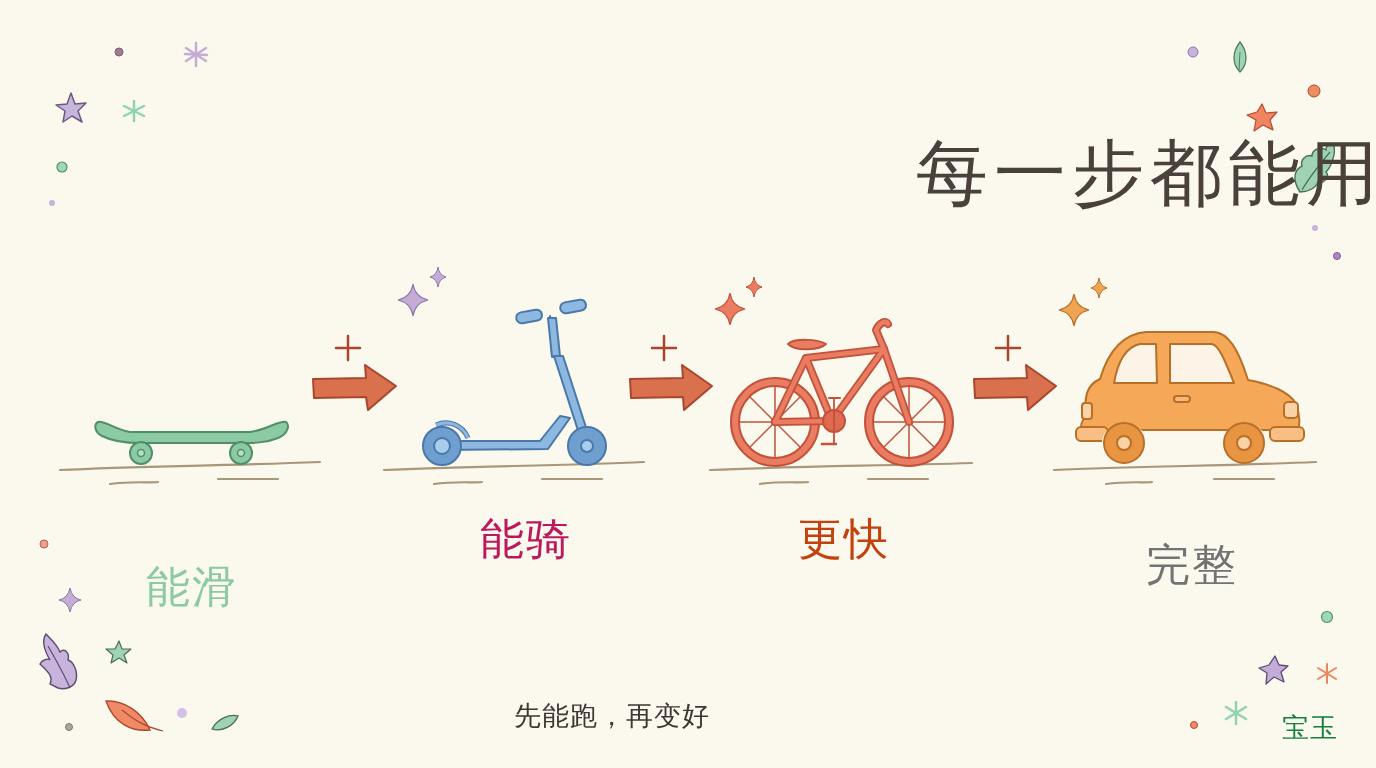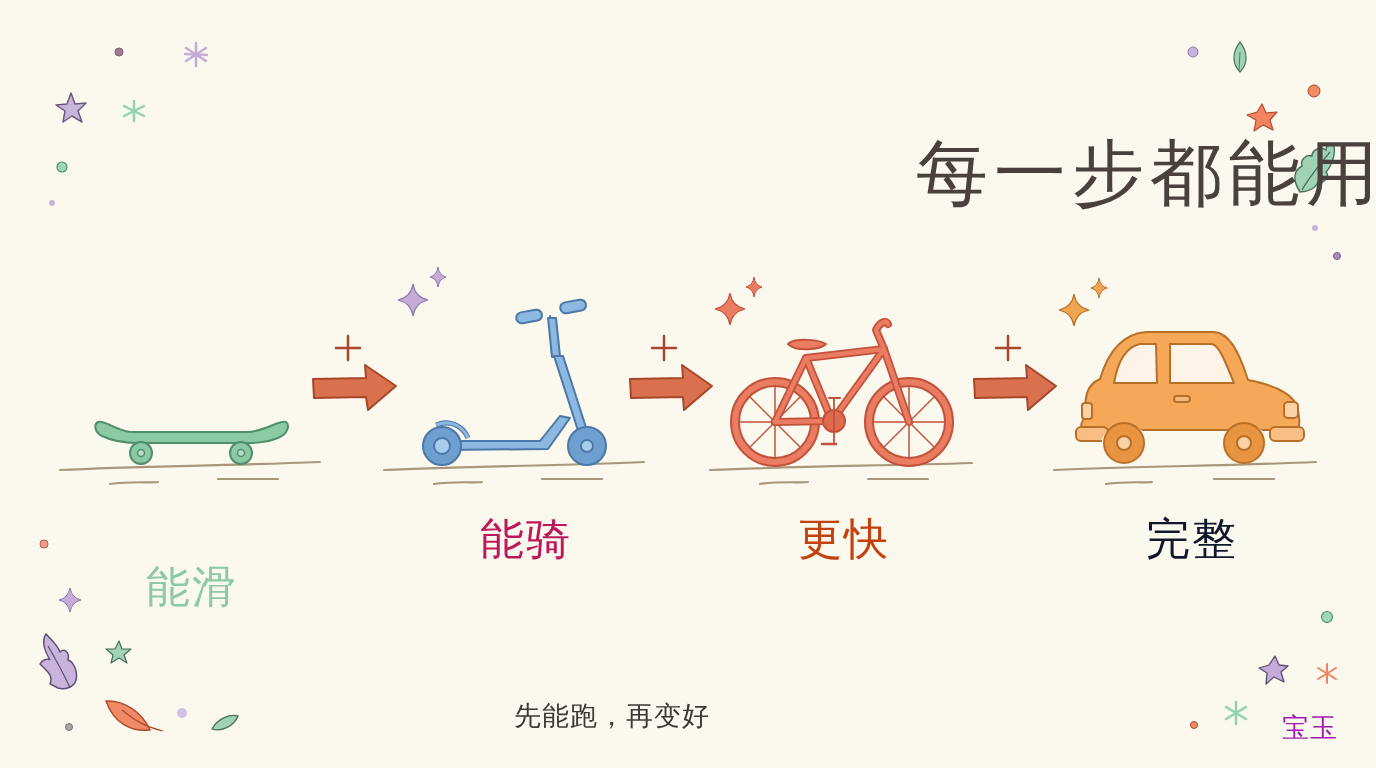--- a/index.html
+++ b/index.html
@@ -13,21 +13,21 @@
     font-size:72px; letter-spacing:6px; color:#4a403c; font-weight:normal;
   }
   .stage-label {
     position:absolute; width:220px; text-align:center; font-size:44px; letter-spacing:2px;
   }
   .caption {
     position:absolute; left:0; top:698px; width:1224px; text-align:center;
     font-size:27px; color:#3f3733; letter-spacing:1px;
   }
   .signature {
-    position:absolute; left:1282px; top:710px; font-size:27px; color:#a21caf; letter-spacing:1px;
+    position:absolute; left:1282px; top:710px; font-size:27px; color:#15803d; letter-spacing:1px;
   }
   svg.layer { position:absolute; left:0; top:0; }
 </style>
 </head>
 <body>
 
 <svg class="layer" width="1376" height="768" viewBox="0 0 1376 768">
 
   <circle cx="119" cy="52" r="4" fill="#a07a93" stroke="#7e5c73" stroke-width="1"></circle>
   <g stroke="#c4acd6" stroke-width="2.5" stroke-linecap="round">
@@ -198,16 +198,16 @@
     <circle cx="1124" cy="443" r="20" fill="#e89440"></circle>
     <circle cx="1124" cy="443" r="7" fill="#fbd2a6"></circle>
     <circle cx="1244" cy="443" r="20" fill="#e89440"></circle>
     <circle cx="1244" cy="443" r="7" fill="#fbd2a6"></circle>
   </g>
 </svg>
 
 <div class="stage-label" style="left:82px; top:510px; color:#8ccaa4;margin-top:48px;">能滑</div>
 <div class="stage-label" style="left:416px; top:510px; color:#be185d;">能骑</div>
 <div class="stage-label" style="left:734px; top:510px; color:#c2410c;">更快</div>
-<div class="stage-label" style="left:1082px; top:510px; color:#0f172a;">完整</div>
+<div class="stage-label" style="left:1082px; top:536px; color:#737373;">完整</div>
 
 <div class="caption">先能跑，再变好</div>
 <div class="signature">宝玉</div>
 
 </body></html>

